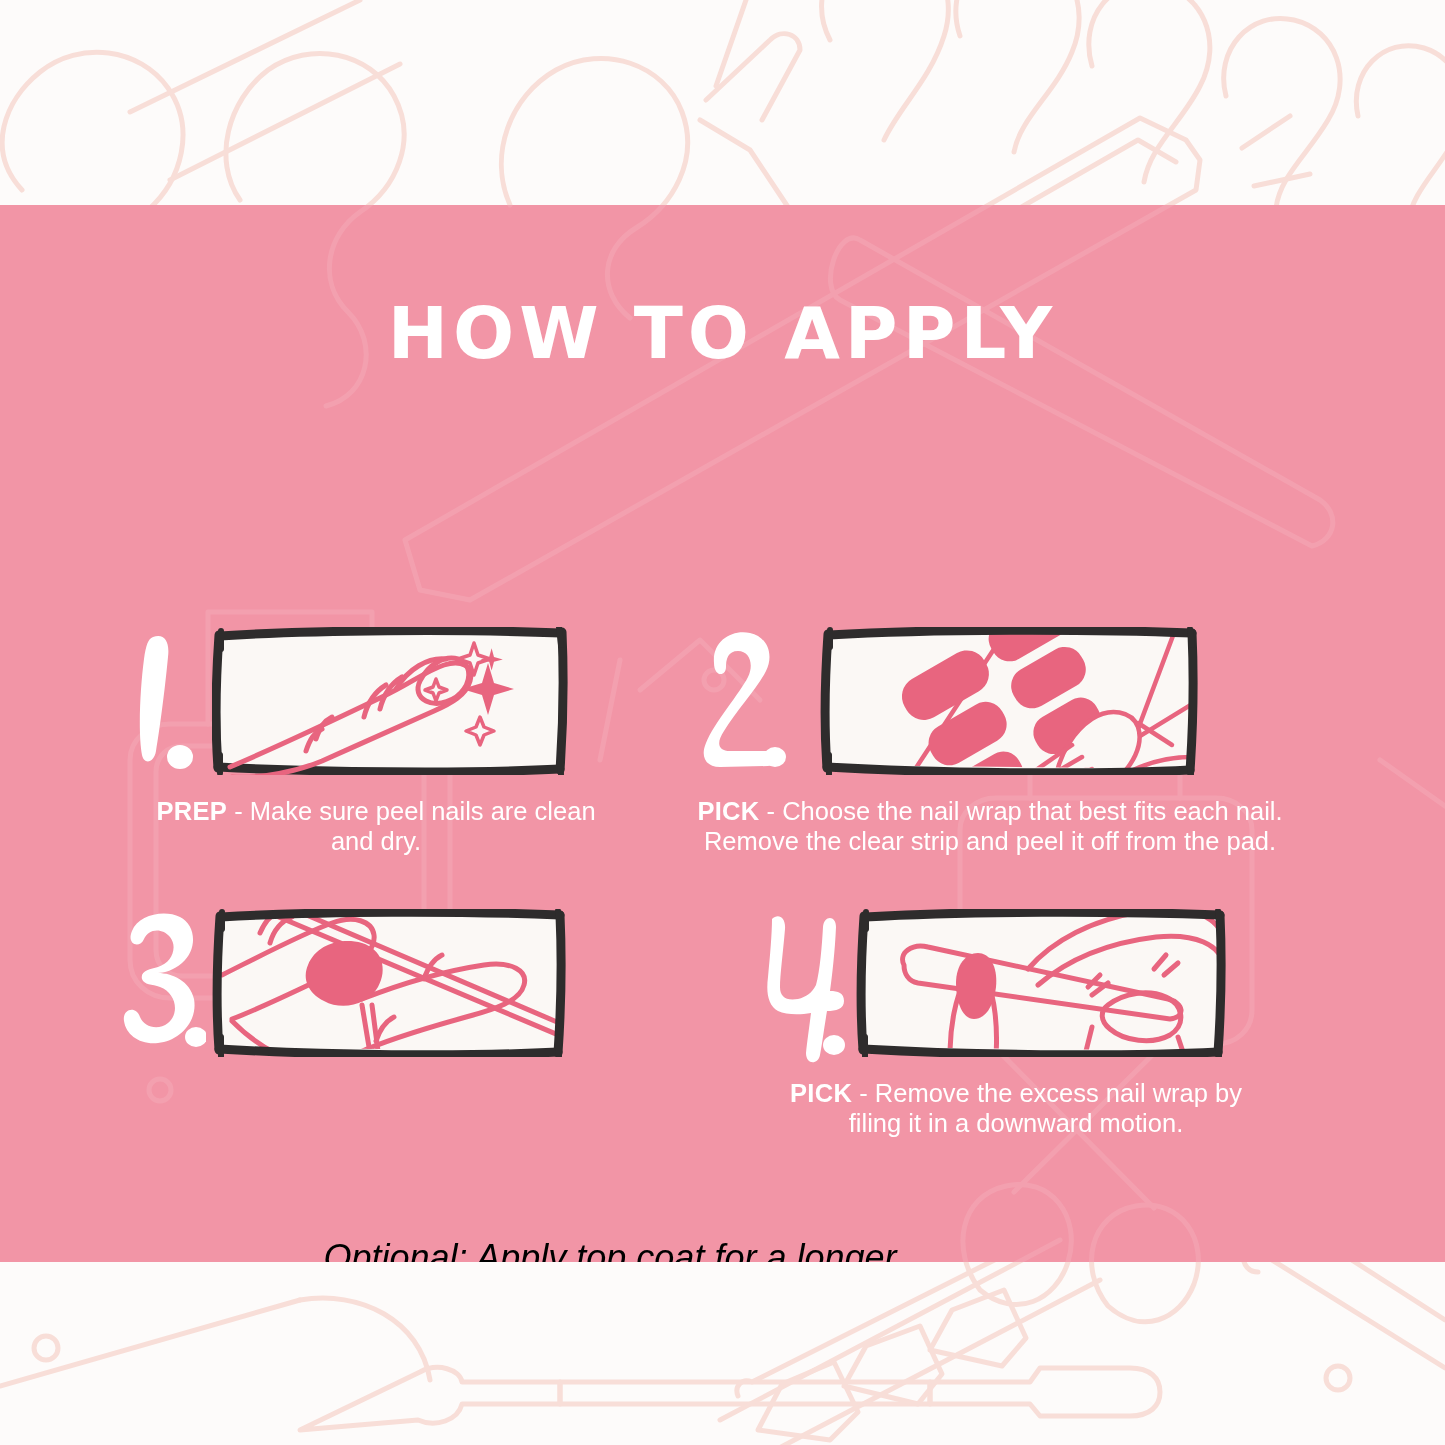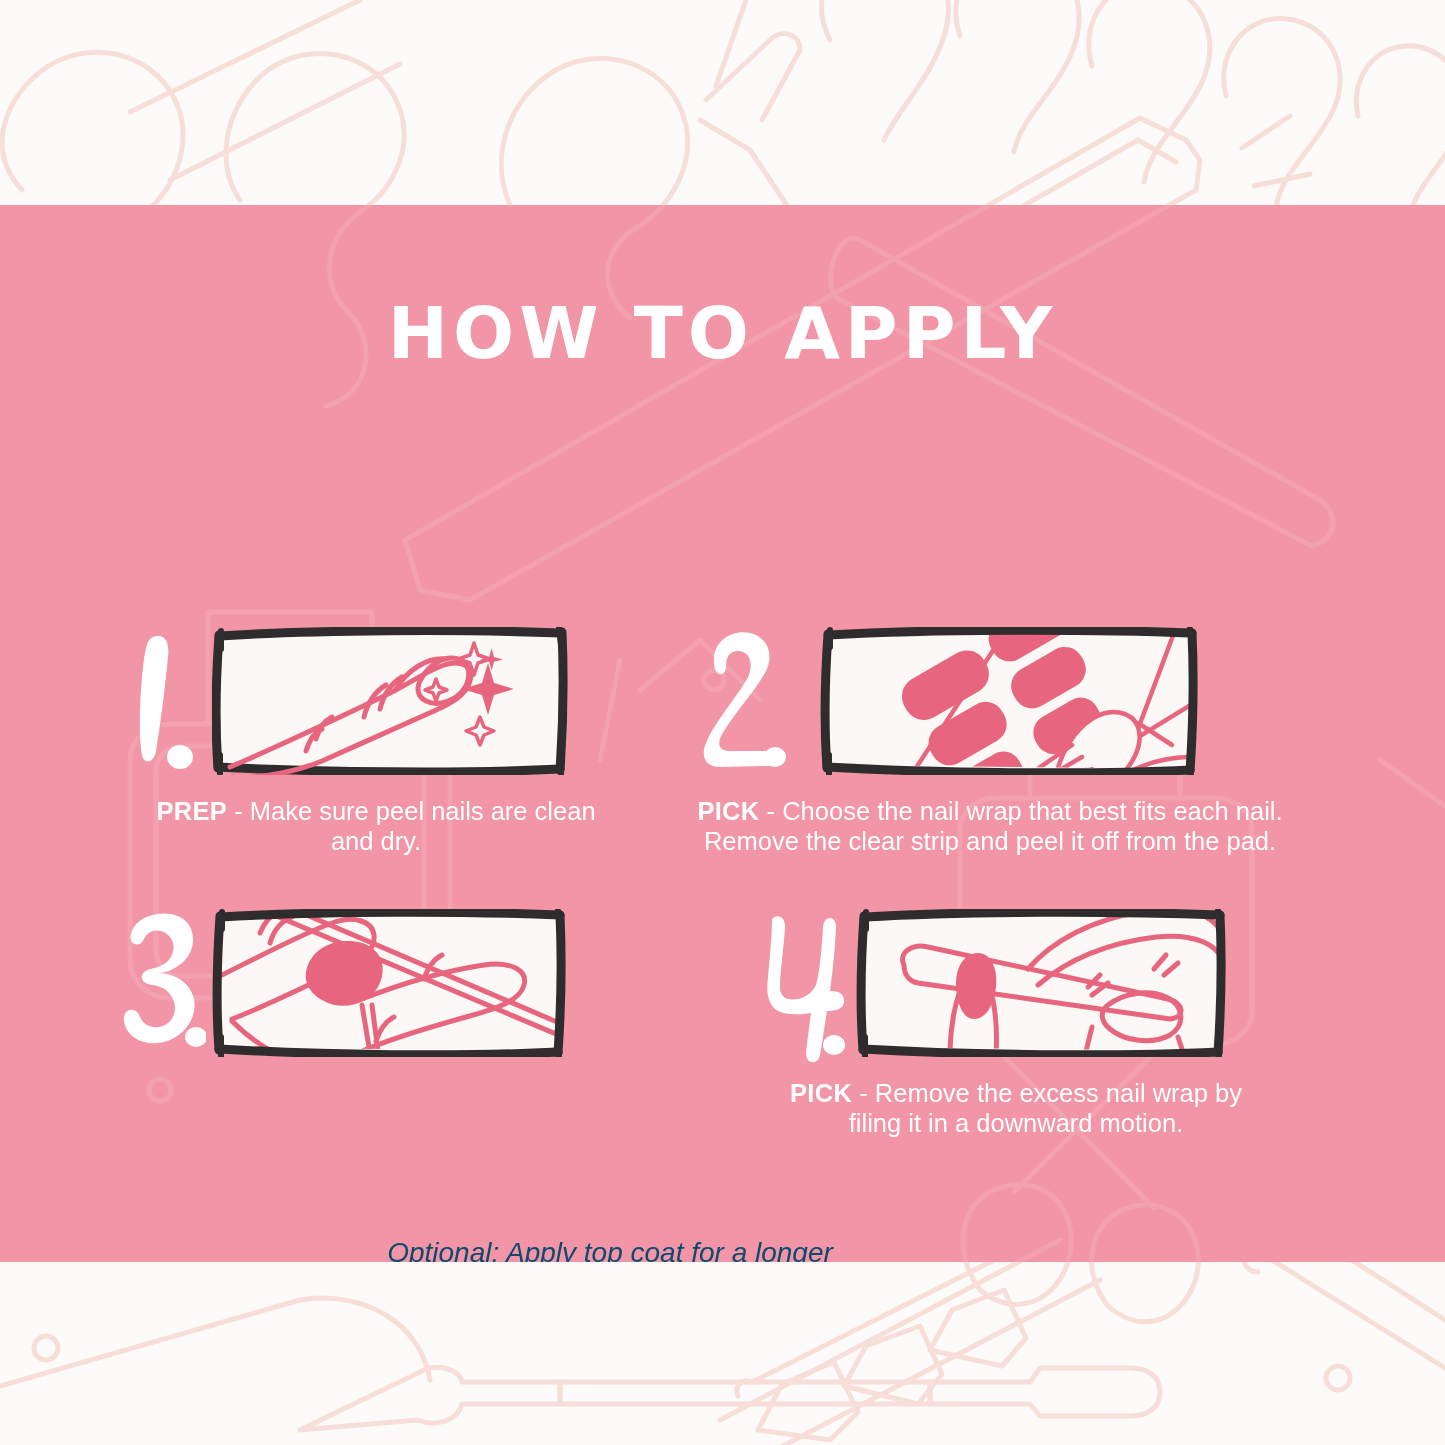--- a/index.html
+++ b/index.html
@@ -114,24 +114,24 @@
   #step-3 .caption { width: 470px; margin-left: 45px; }
   #step-1 .caption { width: 440px; margin-left: 30px; }
 
   
   .optional {
     position: absolute;
     left: 0;
     top: 1030px;
     width: 1220px;
     text-align: center;
-    color: #0c4a6e;
+    color: #000000;
     font-family: "Liberation Sans", sans-serif;
     font-style: italic;
-    font-size: 28px;
+    font-size: 36px;
     line-height: 1.28;
   }
 </style>
 </head>
 <body>
 
 <div id="page">
 
   <svg id="bg-doodles" viewBox="0 0 1445 1445" xmlns="http://www.w3.org/2000/svg">
     <rect x="0" y="0" width="1445" height="1445" fill="#fdfbfa"></rect>

